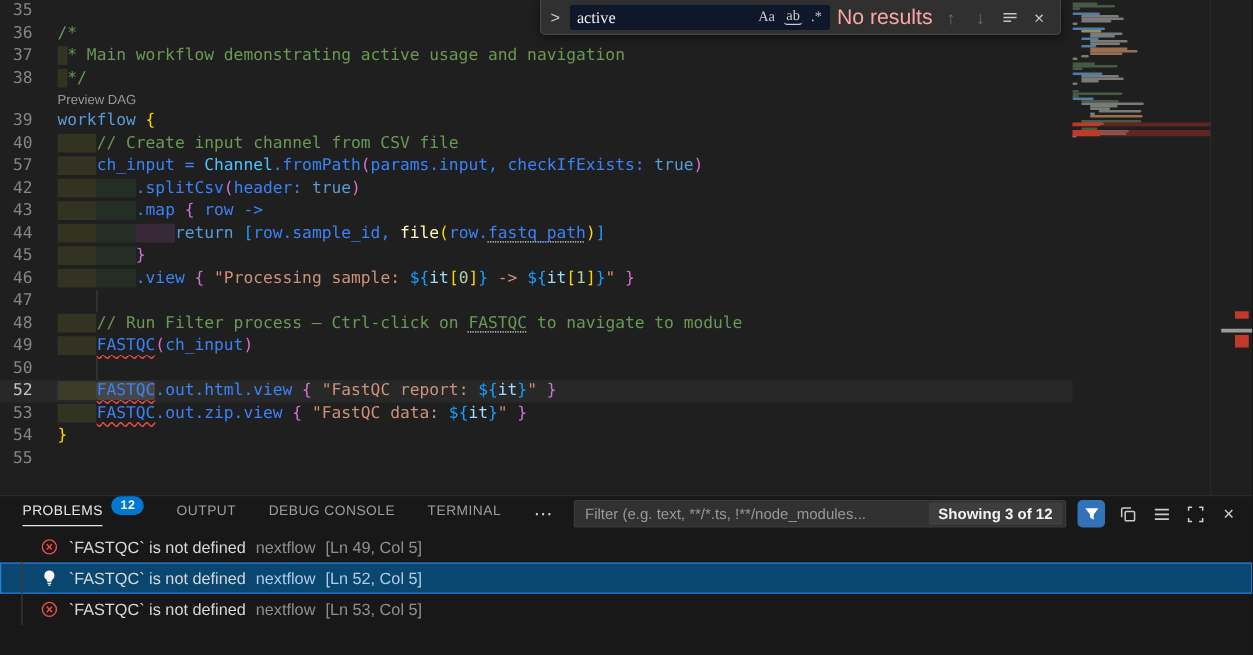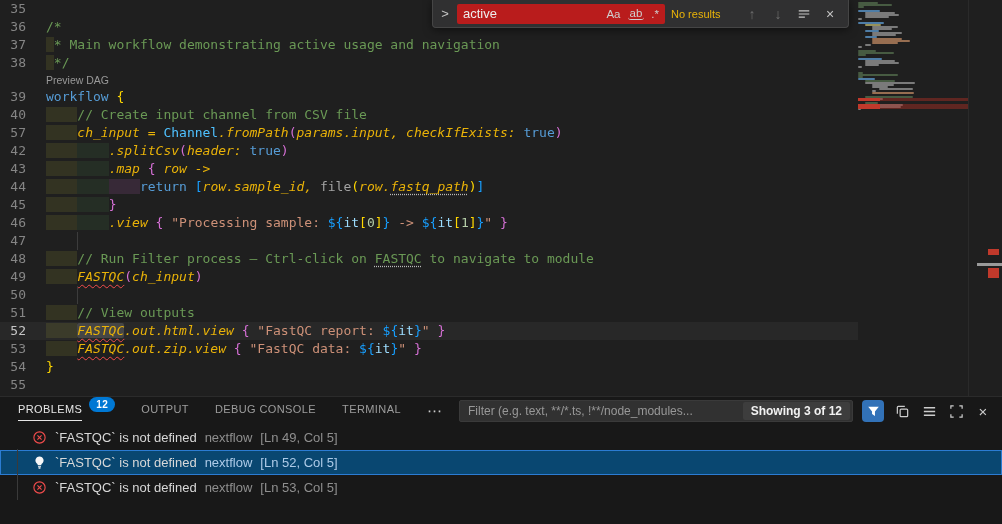--- a/index.html
+++ b/index.html
@@ -12,22 +12,22 @@
   #code{ position:absolute; top:0; left:0; width:858px; }
   .cl{ display:flex; height:18px; line-height:18px; white-space:pre;
        font-family:"DejaVu Sans Mono", monospace; font-size:13px; }
   .cl.lensrow{ height:16px; line-height:16px; }
   .cl.cur{ background:rgba(255,255,255,.045); }
   .ln{ flex:none; width:46px; text-align:right; padding-right:20px; color:#858585; }
   .cur .ln{ color:#c6c6c6; }
   .tx{ flex:1; }
   .tx.lens{ font-family:"Liberation Sans", sans-serif; font-size:10.5px; color:#999999; }
   .tk{ display:inline; }
-  .pl{ color:#eab308;font-style:italic; } .cm{ color:#6a9955; } .kw{ color:#569cd6; }
-  .cls{ color:#4fc1ff; } .fn{ color:#a3a3a3; } .str{ color:#ce9178; }
+  .pl{ color:#3b82f6; } .cm{ color:#6a9955; } .kw{ color:#569cd6; }
+  .cls{ color:#4fc1ff; } .fn{ color:#fef9c3; } .str{ color:#ce9178; }
   .num{ color:#b5cea8; } .var{ color:#9cdcfe; }
   .b1{ color:#ffd700; } .b2{ color:#d670d6; } .b3{ color:#179fff; }
   .i1{ background:rgba(255,255,64,.09); }
   .i2{ background:rgba(127,255,127,.07); }
   .i3{ background:rgba(255,127,255,.11); }
   .sq{ text-decoration:underline; text-decoration-style:wavy; text-decoration-color:#f14c4c;
        text-decoration-thickness:1px; text-underline-offset:3px; }
   .dot{ text-decoration:underline; text-decoration-style:dotted; text-decoration-color:#bbbbbb;
         text-underline-offset:3px; }
   .hl{ background:rgba(255,255,255,.14); border-radius:2px; }
@@ -41,26 +41,26 @@
   .mer{ position:absolute; left:0; width:110px; }
   .ruler{ position:absolute; top:0; right:0; width:34px; height:396px; border-left:1px solid #2a2a2a; }
   .rmark{ position:absolute; }
 
   
   .find{ position:absolute; top:0; left:432px; width:417px; height:28px; background:#303031;
          border:1px solid #454545; border-top:none; border-radius:0 0 4px 4px;
          box-shadow:0 2px 8px rgba(0,0,0,.5); display:flex; align-items:center;
          padding:0 8px 0 6px; gap:6px; z-index:5; }
   .find-chev{ color:#c5c5c5; font-size:13px; width:12px; text-align:center; cursor:pointer; }
-  .find-input{ flex:none; width:208px; height:20px; background:#b91c1c; border-radius:2px;
-               display:flex; align-items:center; padding:0 4px 0 6px; gap:5px; }
+  .find-input{ flex:none; width:208px; height:20px; background:#0f172a; border-radius:2px;
+               display:flex; align-items:center; padding:0 4px 0 6px; gap:5px;font-family:Liberation Serif, serif; }
   .find-query{ color:#eeeeee; font-size:13px; flex:1; }
   .opt{ color:#cfcfcf; font-size:11.5px; padding:0 2px; border-radius:3px; cursor:pointer; }
   .opt.ww{ border-bottom:1px solid #cfcfcf; }
-  .find-results{ color:#eab308; font-size:11px; white-space:nowrap; }
+  .find-results{ color:#fca5a5; font-size:17px; white-space:nowrap; }
   .find-btn{ color:#c5c5c5; font-size:14px; width:20px; text-align:center; cursor:pointer; }
   .find-btn.first{ margin-left:auto; }
   .find-btn.dis{ color:#6e6e6e; }
   .find-btn svg{ display:block; margin:0 auto; }
 
   
   .panel{ position:absolute; top:396px; left:0; width:1002px; height:128px; background:#181818;
           border-top:1px solid #2b2b2b; }
   .phead{ height:28px; display:flex; align-items:center; padding:0 10px 0 18px; }
   .ptab{ font-size:11px; color:#9d9d9d; margin-right:26px; letter-spacing:.4px; height:100%;
@@ -110,21 +110,20 @@
         <div class="cl"><span class="ln">57</span><span class="tx"><span class="tk i1">    </span><span class="tk pl">ch_input = </span><span class="tk cls">Channel</span><span class="tk pl">.fromPath</span><span class="tk b2">(</span><span class="tk pl">params.input, checkIfExists: </span><span class="tk kw">true</span><span class="tk b2">)</span></span></div>
         <div class="cl"><span class="ln">42</span><span class="tx"><span class="tk i1">    </span><span class="tk i2">    </span><span class="tk pl">.splitCsv</span><span class="tk b2">(</span><span class="tk pl">header: </span><span class="tk kw">true</span><span class="tk b2">)</span></span></div>
         <div class="cl"><span class="ln">43</span><span class="tx"><span class="tk i1">    </span><span class="tk i2">    </span><span class="tk pl">.map </span><span class="tk b2">{</span><span class="tk pl"> row -&gt;</span></span></div>
         <div class="cl"><span class="ln">44</span><span class="tx"><span class="tk i1">    </span><span class="tk i2">    </span><span class="tk i3">    </span><span class="tk kw">return </span><span class="tk b3">[</span><span class="tk pl">row.sample_id, </span><span class="tk fn">file</span><span class="tk b1">(</span><span class="tk pl">row.</span><span class="tk pl dot">fastq_path</span><span class="tk b1">)</span><span class="tk b3">]</span></span></div>
         <div class="cl"><span class="ln">45</span><span class="tx"><span class="tk i1">    </span><span class="tk i2">    </span><span class="tk b2">}</span></span></div>
         <div class="cl"><span class="ln">46</span><span class="tx"><span class="tk i1">    </span><span class="tk i2">    </span><span class="tk pl">.view </span><span class="tk b2">{</span><span class="tk pl"> </span><span class="tk str">"Processing sample: </span><span class="tk b3">${</span><span class="tk var">it</span><span class="tk b1">[</span><span class="tk num">0</span><span class="tk b1">]</span><span class="tk b3">}</span><span class="tk str"> -&gt; </span><span class="tk b3">${</span><span class="tk var">it</span><span class="tk b1">[</span><span class="tk num">1</span><span class="tk b1">]</span><span class="tk b3">}</span><span class="tk str">"</span><span class="tk pl"> </span><span class="tk b2">}</span></span></div>
         <div class="cl"><span class="ln">47</span><span class="tx"><span class="iguide"></span></span></div>
         <div class="cl"><span class="ln">48</span><span class="tx"><span class="tk i1">    </span><span class="tk cm">// Run Filter process – Ctrl-click on </span><span class="tk cm dot">FASTQC</span><span class="tk cm"> to navigate to module</span></span></div>
         <div class="cl"><span class="ln">49</span><span class="tx"><span class="tk i1">    </span><span class="tk pl sq">FASTQC</span><span class="tk b2">(</span><span class="tk pl">ch_input</span><span class="tk b2">)</span></span></div>
         <div class="cl"><span class="ln">50</span><span class="tx"><span class="iguide"></span></span></div>
-        <div class="cl"><span class="ln">51</span><span class="tx"><span class="tk i1">    </span><span class="tk cm">// View outputs</span></span></div>
         <div class="cl cur"><span class="ln">52</span><span class="tx"><span class="tk i1">    </span><span class="tk pl sq hl">FASTQC</span><span class="tk pl">.out.html.view </span><span class="tk b2">{</span><span class="tk pl"> </span><span class="tk str">"FastQC report: </span><span class="tk b3">${</span><span class="tk var">it</span><span class="tk b3">}</span><span class="tk str">"</span><span class="tk pl"> </span><span class="tk b2">}</span></span></div>
         <div class="cl"><span class="ln">53</span><span class="tx"><span class="tk i1">    </span><span class="tk pl sq">FASTQC</span><span class="tk pl">.out.zip.view </span><span class="tk b2">{</span><span class="tk pl"> </span><span class="tk str">"FastQC data: </span><span class="tk b3">${</span><span class="tk var">it</span><span class="tk b3">}</span><span class="tk str">"</span><span class="tk pl"> </span><span class="tk b2">}</span></span></div>
         <div class="cl"><span class="ln">54</span><span class="tx"><span class="tk b1">}</span></span></div>
         <div class="cl"><span class="ln">55</span><span class="tx"></span></div>
       </div>
     <div class="minimap" id="minimap">
         <div class="mrow">
           <div class="mbar" style="margin-left: 0px; width: 20px; background: rgb(85, 112, 79);"></div>
         </div>
         <div class="mrow">

